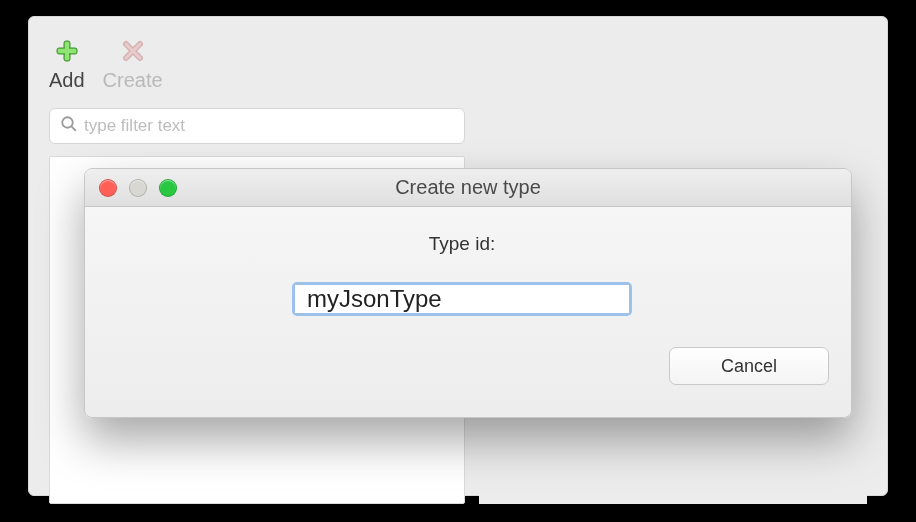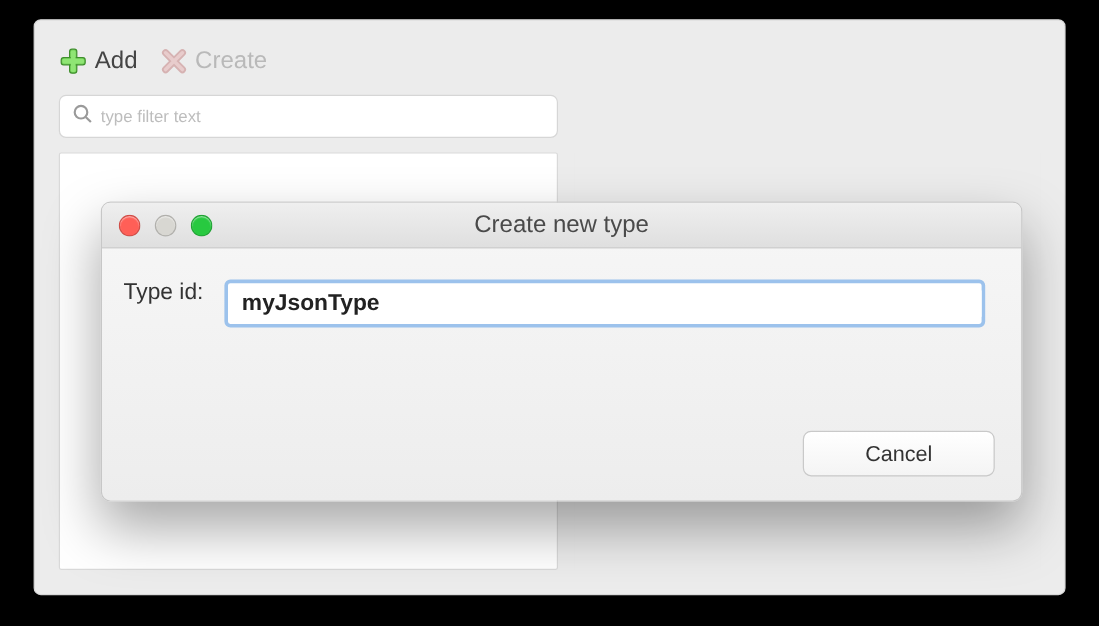--- a/index.html
+++ b/index.html
@@ -28,20 +28,21 @@
       gap: 18px;
       padding: 22px 20px 10px 20px;
     }
     .tb-btn {
       display: inline-flex;
       align-items: center;
       gap: 6px;
       font-size: 20px;
       cursor: pointer;
       user-select: none;
+      flex-direction: column;
     }
     .tb-add { color: #444; }
     .tb-del { color: #b9b9b9; }
     .icon-plus svg, .icon-x svg { display: block; }
 
     .search-wrap { padding: 6px 20px 12px 20px; }
     .search {
       display: flex;
       align-items: center;
       width: 416px;
@@ -49,21 +50,21 @@
       border: 1px solid #d6d6d6;
       border-radius: 6px;
       background: #fff;
       padding: 0 10px;
       gap: 6px;
     }
     .search input {
       border: none;
       outline: none;
       width: 100%;
-      font-size: 14px;
+      font-size: 17px;
       color: #555;
       background: transparent;
     }
     .search input::placeholder { color: #bdbdbd; }
     .mag { color: #9a9a9a; flex-shrink: 0; }
 
     .panels {
       display: flex;
       gap: 14px;
       padding: 0 20px;
@@ -120,44 +121,45 @@
       position: absolute;
       left: 0; right: 0;
       text-align: center;
       font-size: 20px;
       color: #4a4a4a;
       pointer-events: none;
     }
     .modal-body { padding: 26px 30px 0 18px; }
     .field-row {
       display: flex;
-      gap: 17px;
+      align-items: center;
+      gap: 27px;
+      flex-direction: column;
     }
     .field-label { font-size: 19px; color: #333; white-space: nowrap; }
     .field-input-wrap {
       flex: 1;
       height: 40px;
       border: 3px solid #9cc2ec;
       border-radius: 5px;
       background: #fff;
       display: flex;
       align-items: center;
     }
     .field-input {
       width: 100%;
       border: none;
       outline: none;
-      font-size: 19px;
+      font-size: 24px;
       padding: 0 12px;
       color: #222;
-      font-weight: bold;
     }
     .modal-footer {
       position: absolute;
-      bottom: 20px;
+      bottom: 32px;
       right: 22px;
       display: flex;
       gap: 28px;
       margin-top: 20px;
     }
     .btn {
       min-width: 160px;
       height: 38px;
       border-radius: 7px;
       font-size: 18px;

